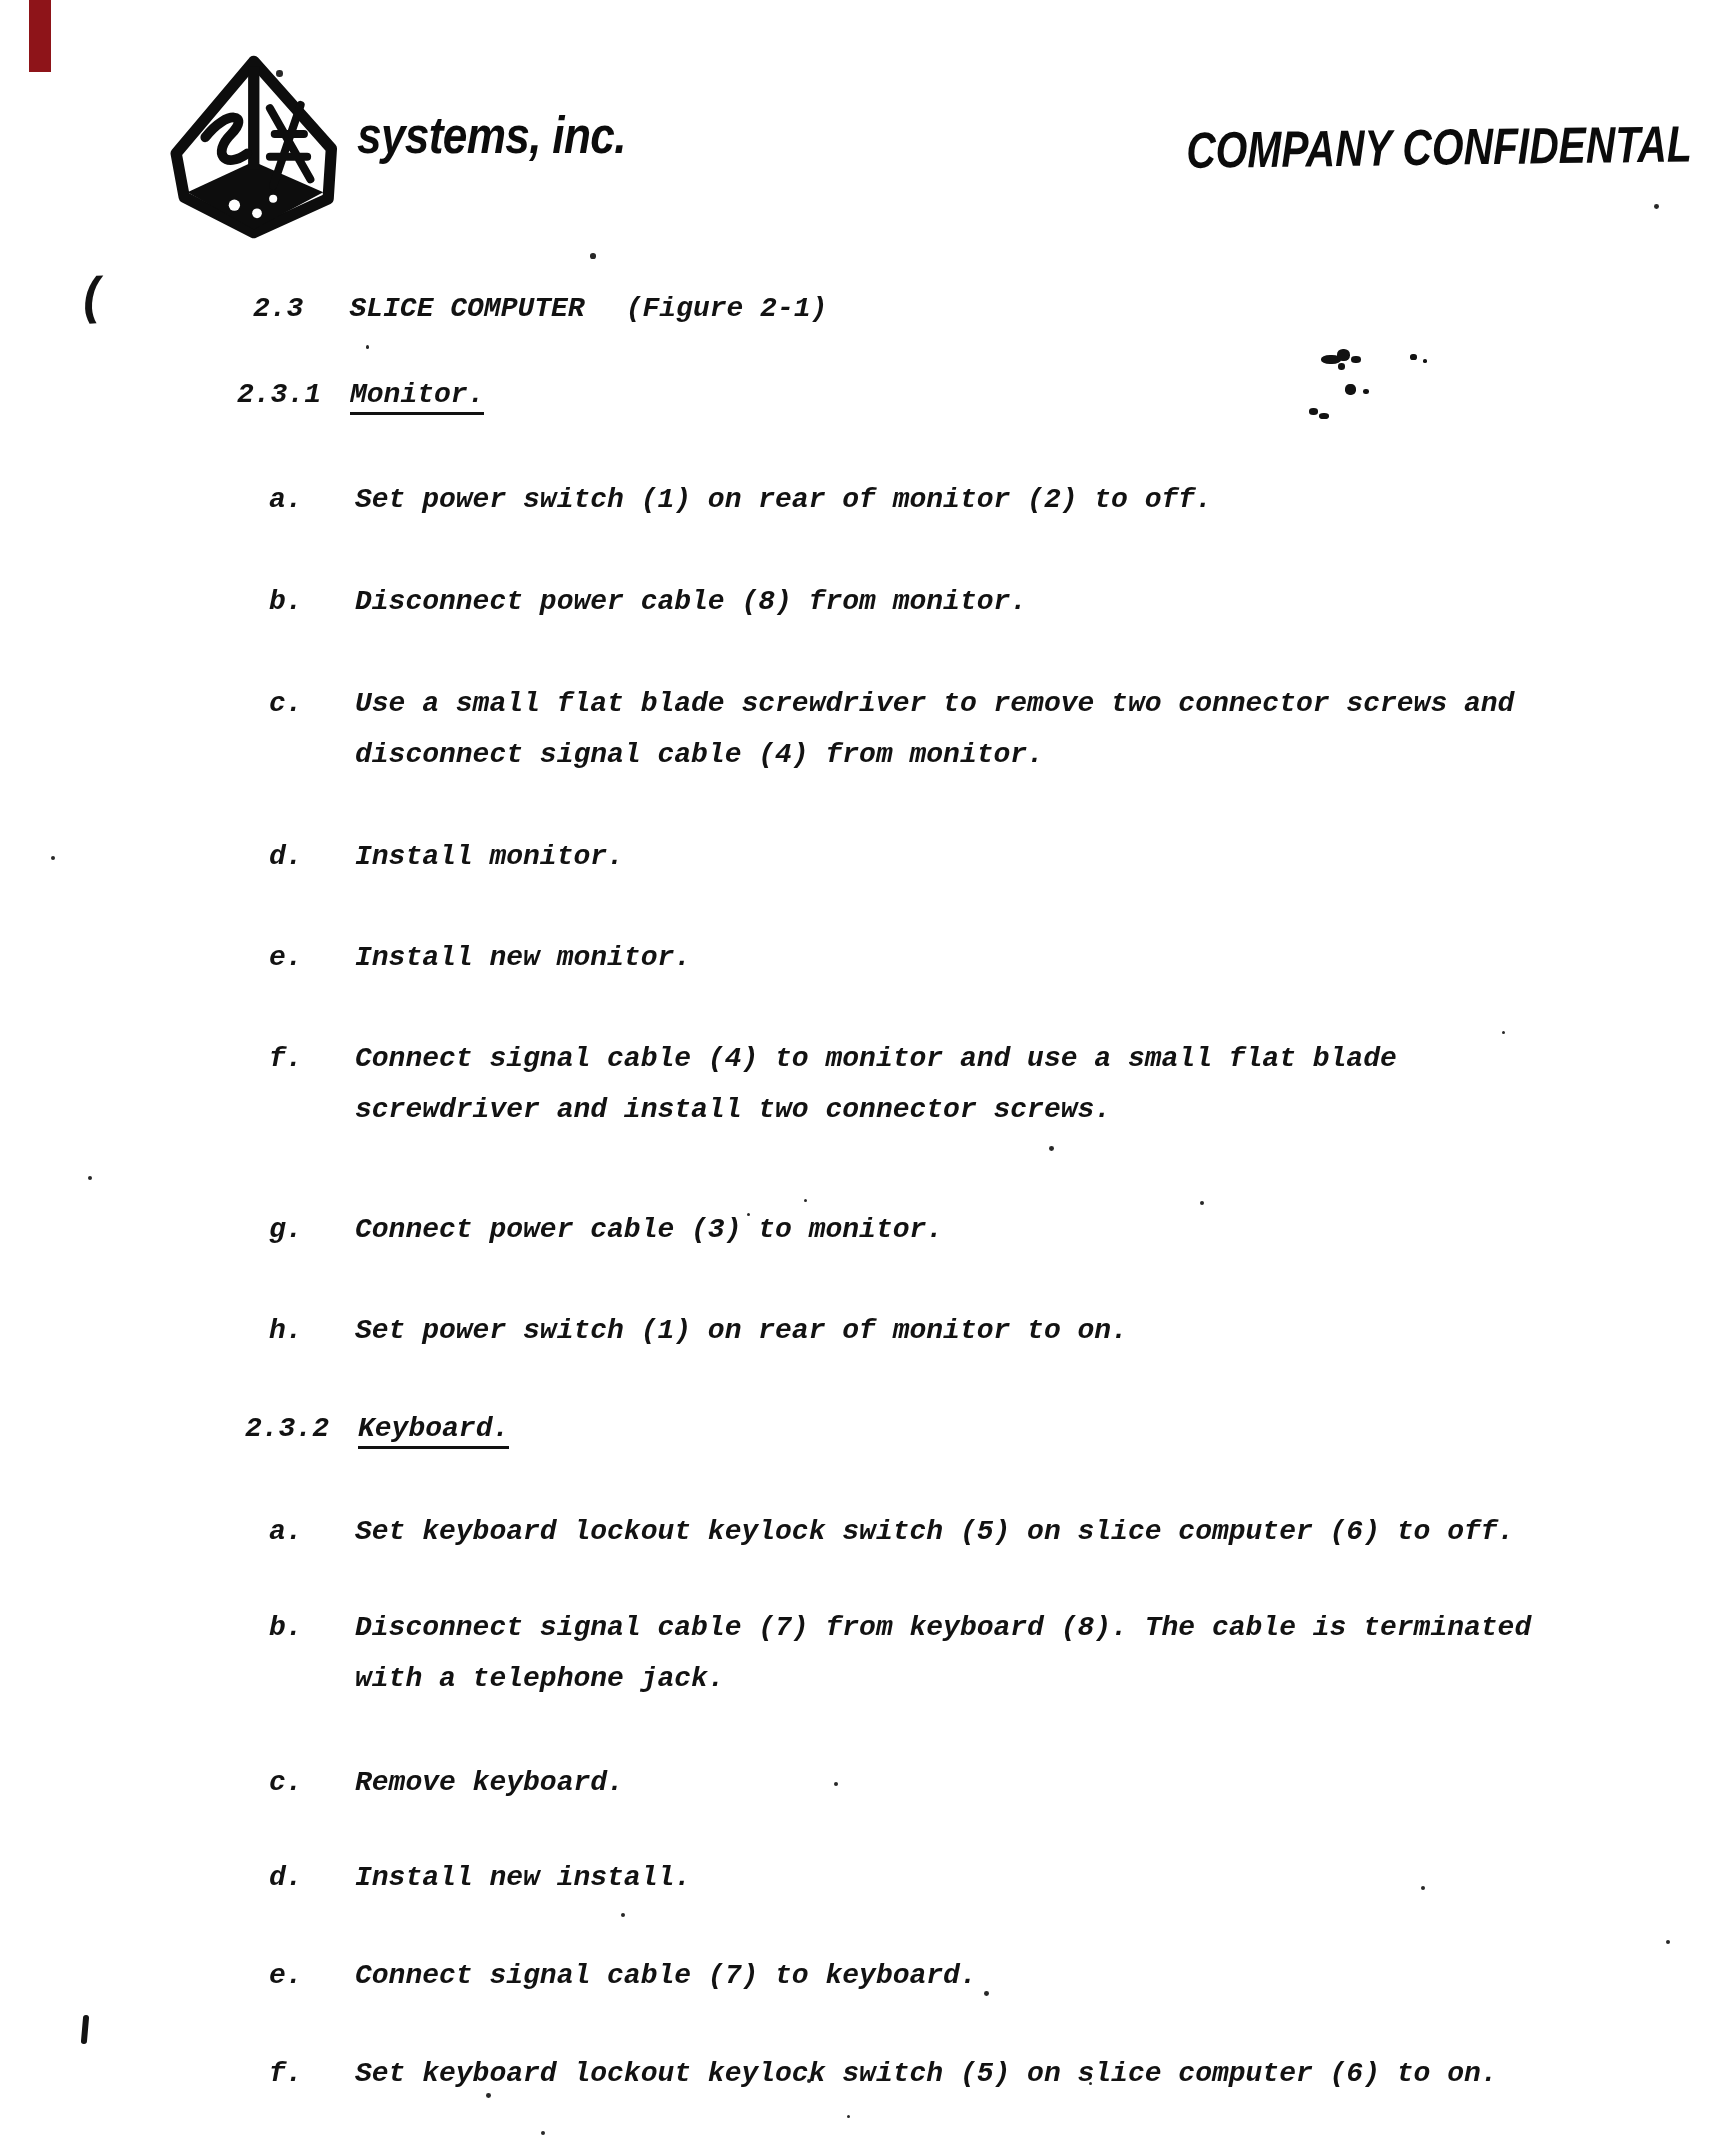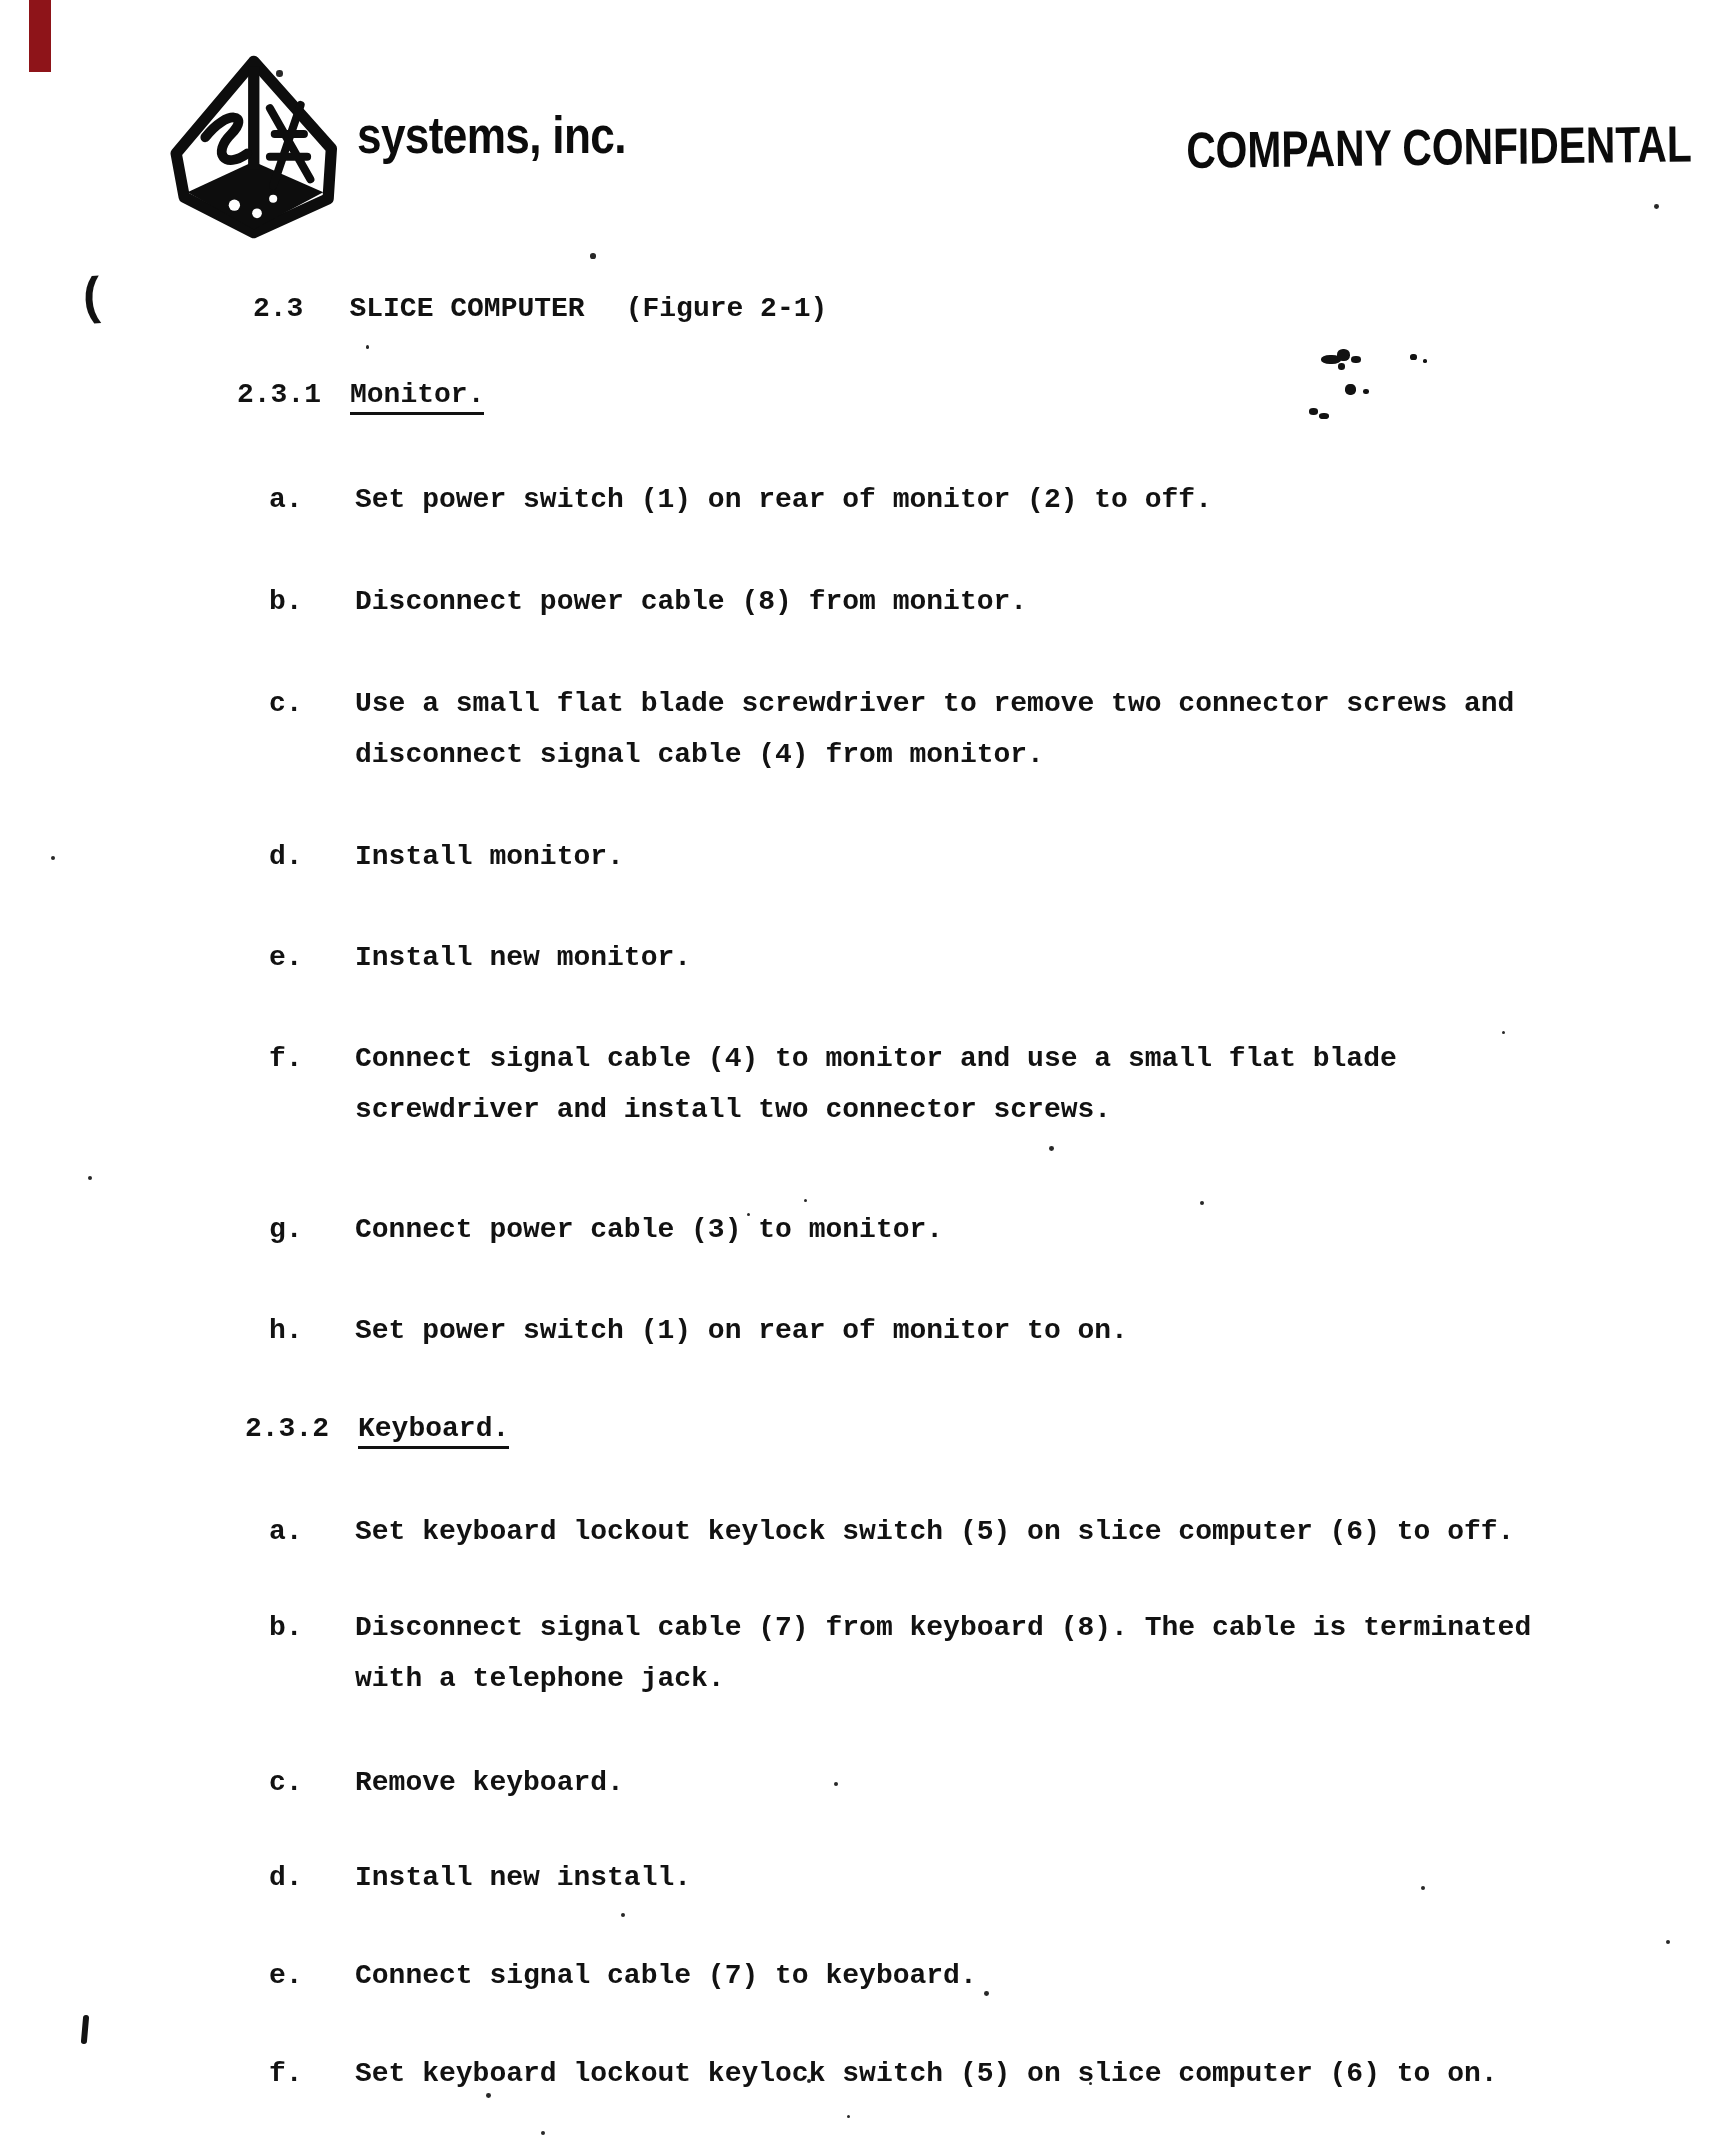--- a/index.html
+++ b/index.html
@@ -4,21 +4,21 @@
 <style>
   html,body{margin:0;padding:0;}
   body{
     width:1717px;height:2151px;
     background:#ffffff;
     position:relative;
     overflow:hidden;
     font-family:"Liberation Mono","DejaVu Sans Mono",monospace;
     color:#101010;
   }
-  .page{position:absolute;inset:0;}
+  .page{position:absolute;inset:0;font-style:italic;}
 
   
   .logo-icon{position:absolute;left:160px;top:54px;width:194px;height:186px;}
   .logo-text{
     position:absolute;left:357px;top:105px;
     font-family:"Liberation Sans","DejaVu Sans",sans-serif;
     font-weight:bold;font-size:52px;letter-spacing:-0.8px;
     transform:scaleX(.85);transform-origin:left top;
     color:#0c0c0c;white-space:nowrap;
   }

